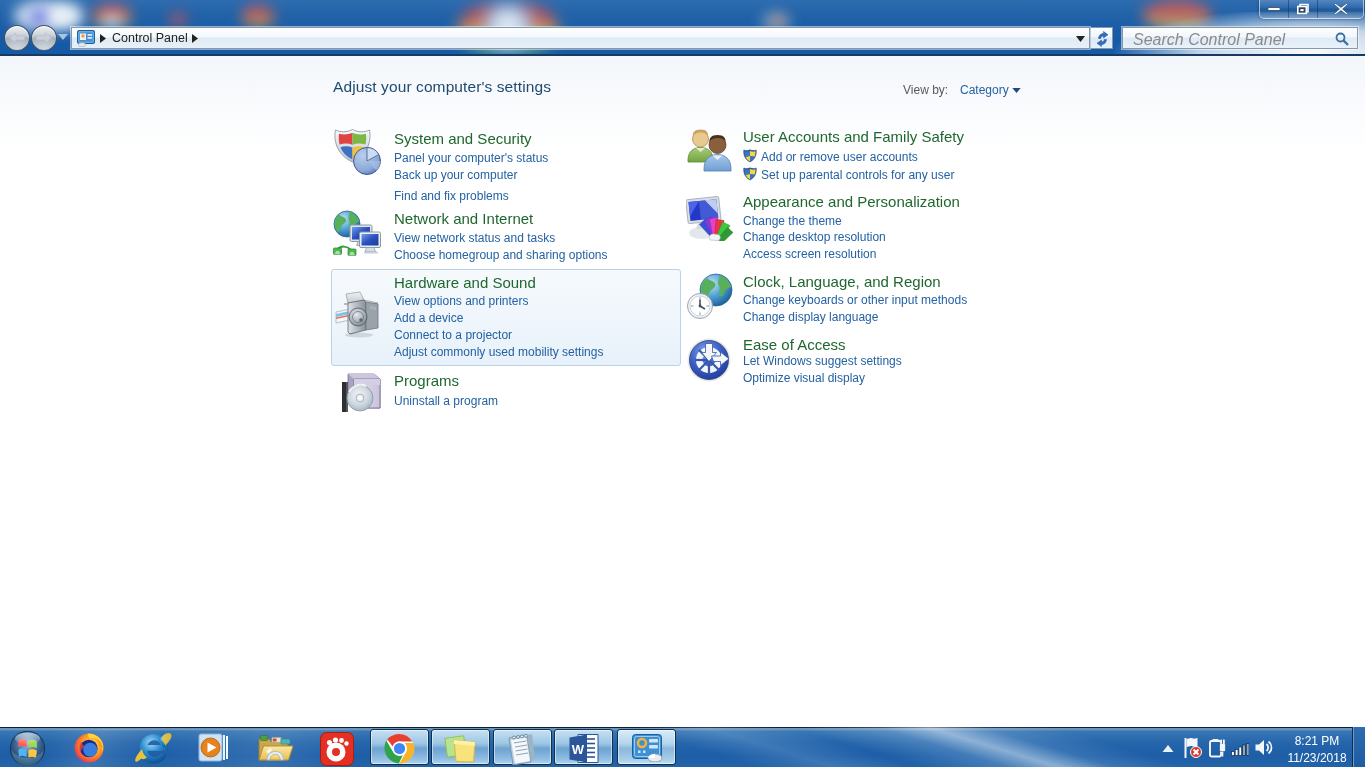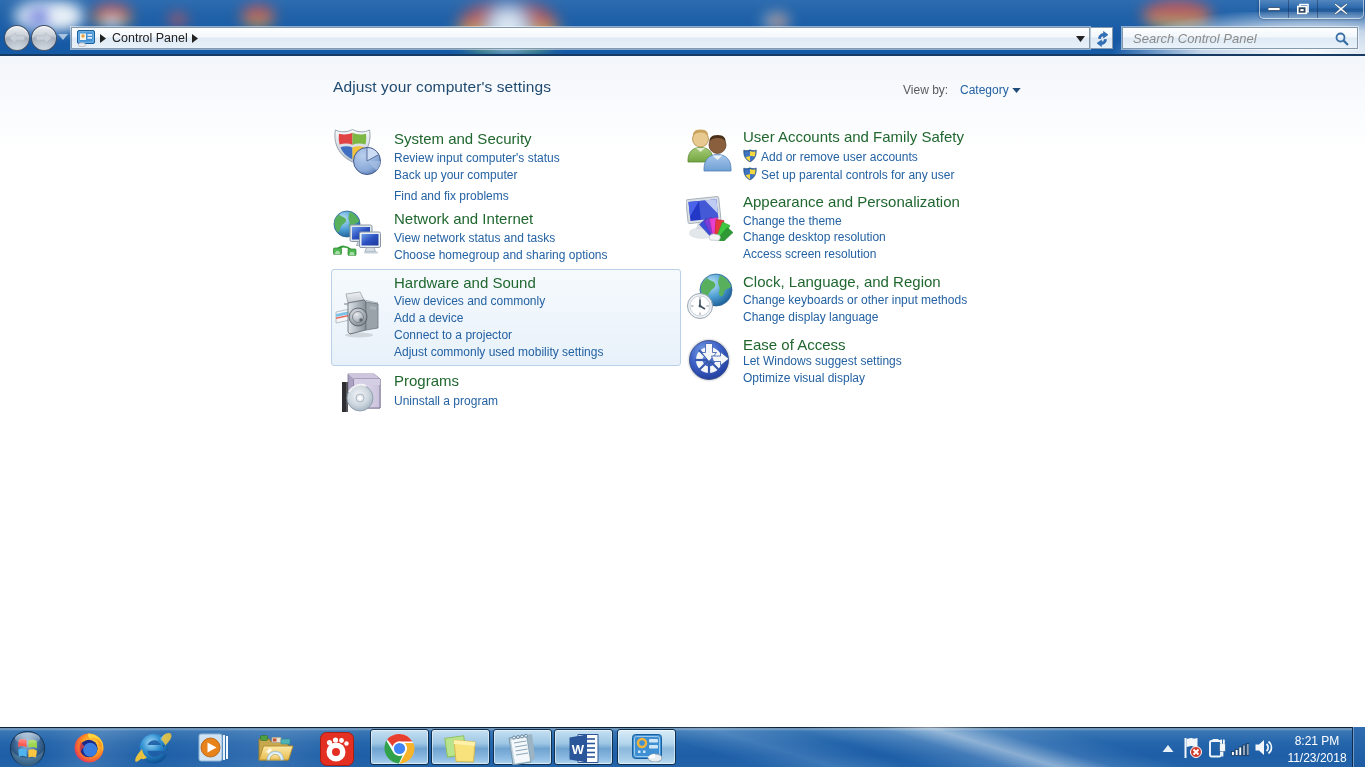--- a/index.html
+++ b/index.html
@@ -140,21 +140,21 @@
           <path d="M0 0 L9 0 L4.5 6 Z" fill="#222"></path>
         </svg>
     </div>
     <div id="refreshbtn">
       <svg width="15" height="16" viewBox="0 0 15 16" style="margin:3px 4px;">
         <path d="M3.5 7.5 C3.5 4.5 6 2.5 8.5 2.5 L8.5 0.5 L13 3.8 L8.5 7 L8.5 5 C7 5 5.8 6 5.8 7.5 Z" fill="#3071bd" stroke="#1d4e8c" stroke-width="0.5"></path>
         <path d="M11.5 8.5 C11.5 11.5 9 13.5 6.5 13.5 L6.5 15.5 L2 12.2 L6.5 9 L6.5 11 C8 11 9.2 10 9.2 8.5 Z" fill="#3071bd" stroke="#1d4e8c" stroke-width="0.5"></path>
       </svg>
     </div>
     <div id="searchbox">
-      <span class="abs" style="left:10px; top:3px; font-size:13px; font-style:italic; color:#8a8a8a;">Search Control Panel</span>
+      <span class="abs" style="left:10px; top:3px; font-size:16px; font-style:italic; color:#8a8a8a;">Search Control Panel</span>
       <svg class="abs" style="right:8px; top:4px;" width="14" height="14" viewBox="0 0 14 14">
         <circle cx="5.5" cy="5.5" r="4" fill="none" stroke="#3a6ea5" stroke-width="1.8"></circle>
         <line x1="8.6" y1="8.6" x2="13" y2="13" stroke="#3a6ea5" stroke-width="2.2"></line>
       </svg>
     </div>
   </div>
 
   <div id="content"></div>
   <div class="h1" style="left:333px; top:78px;">Adjust your computer's settings</div>
   <div class="viewby" style="left:903px; top:83px;">View by:</div>
@@ -346,30 +346,30 @@
         <line x1="23" y1="24" x2="13" y2="34"></line>
       <line x1="23" y1="24" x2="13" y2="14"></line>
         <line x1="23" y1="24" x2="23" y2="38"></line>
       <line x1="23" y1="24" x2="9" y2="24"></line>
     </g>
     <path d="M19.5 7.5 L26.5 7.5 L26.5 16.5 L30.5 16.5 L23 25.5 L15.5 16.5 L19.5 16.5 Z" fill="#f4f6f8" stroke="#3558ac" stroke-width="0.8"></path>
     <path d="M25.5 20 L34.5 20 L34.5 16 L43 22.8 L34.5 29.5 L34.5 25.5 L27.5 25.5 Z" fill="#f4f6f8" stroke="#3558ac" stroke-width="0.8"></path>
   </svg>
 
   <a class="cath abs" style="left:394px; top:130px;">System and Security</a>
-  <a class="lnk abs" style="left:394px; top:151px;">Review input computer's status</a>
+  <a class="lnk abs" style="left:394px; top:151px;">Panel your computer's status</a>
   <a class="lnk abs" style="left:394px; top:168px;">Back up your computer</a>
   <a class="lnk abs" style="left:394px; top:189px;">Find and fix problems</a>
 
   <a class="cath abs" style="left:394px; top:210px;">Network and Internet</a>
   <a class="lnk abs" style="left:394px; top:231px;">View network status and tasks</a>
   <a class="lnk abs" style="left:394px; top:248px;">Choose homegroup and sharing options</a>
 
   <a class="cath abs" style="left:394px; top:274px;">Hardware and Sound</a>
-  <a class="lnk abs" style="left:394px; top:294px;">View devices and commonly</a>
+  <a class="lnk abs" style="left:394px; top:294px;">View options and printers</a>
   <a class="lnk abs" style="left:394px; top:311px;">Add a device</a>
   <a class="lnk abs" style="left:394px; top:328px;">Connect to a projector</a>
   <a class="lnk abs" style="left:394px; top:345px;">Adjust commonly used mobility settings</a>
 
   <a class="cath abs" style="left:394px; top:372px;">Programs</a>
   <a class="lnk abs" style="left:394px; top:394px;">Uninstall a program</a>
 
   <a class="cath abs" style="left:743px; top:128px;">User Accounts and Family Safety</a>
   <a class="lnk abs" style="left:743px; top:149px;"><svg class="shield13" width="14" height="14" viewBox="0 0 14 14">
         <path d="M7 0.8 C9 1.8 11.5 1.8 13.2 1 C13.6 4 13.2 10 7 13 C0.8 10 0.4 4 0.8 1 C2.5 1.8 5 1.8 7 0.8 Z" fill="#2b5fa5" stroke="#1d4475" stroke-width="0.5"></path>

